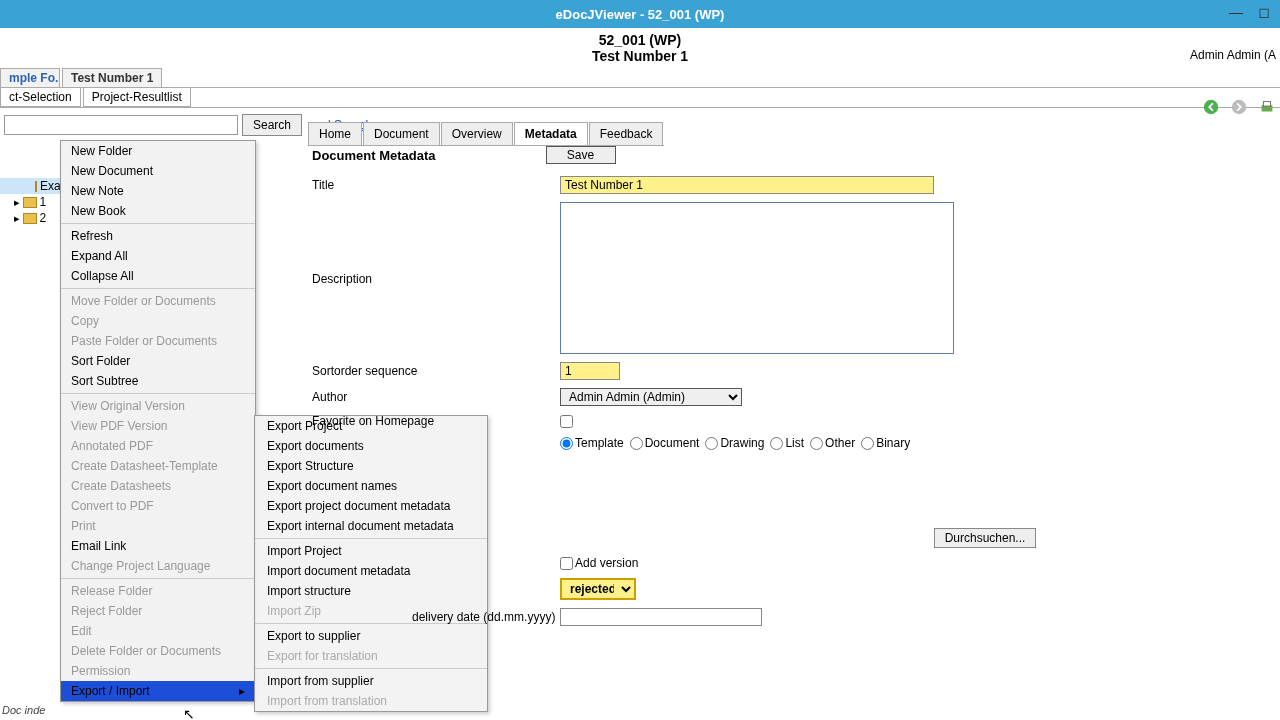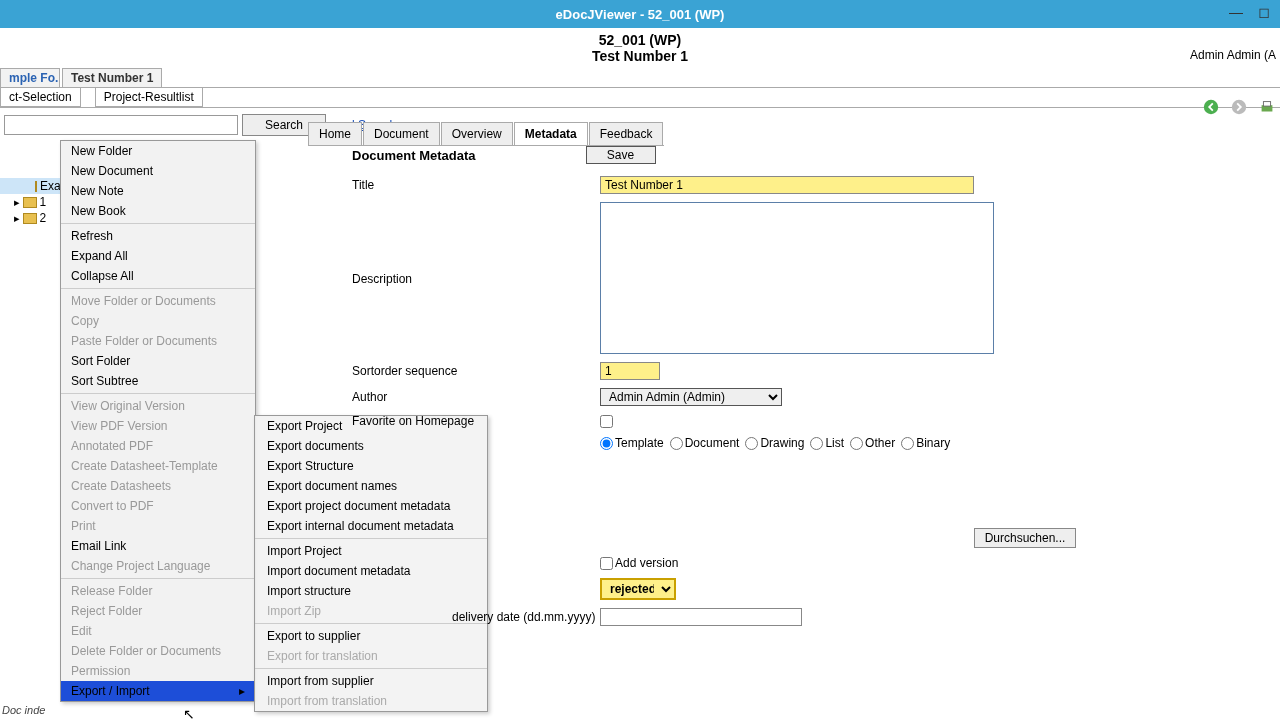--- a/index.html
+++ b/index.html
@@ -12,29 +12,29 @@
 
 .subtitle { text-align: center; padding: 4px 0; }
 .subtitle .line1 { font-weight: 700; font-size: 14px; }
 .subtitle .line2 { font-weight: 700; font-size: 14px; }
 .user-label { position: absolute; right: 4px; top: 48px; font-size: 12px; }
 
 .tabbar1 { display: flex; border-bottom: 1px solid #aaa; height: 20px; align-items: flex-end; }
 .tab1 { padding: 2px 8px; border: 1px solid #aaa; border-bottom: none; background: #f2f2f2; margin-right: 2px; font-size: 12px; cursor: pointer; font-weight: 700; color: #333; }
 .tab1.clipped { color: #2b63b3; max-width: 60px; white-space: nowrap; overflow: hidden; }
 
-.tabbar2 { display: flex; border-bottom: 1px solid #aaa; height: 20px; gap: 12px; }
+.tabbar2 { display: flex; border-bottom: 1px solid #aaa; height: 20px; }
 .tab2 { padding: 2px 8px; border: 1px solid #aaa; border-top: none; background: #fff; margin-right: 2px; font-size: 12px; cursor: pointer; }
 
 .toolbar-right { position: absolute; right: 4px; top: 98px; display: flex; gap: 10px; }
 .tool-icon { width: 18px; height: 18px; }
 
 .search-row { display: flex; align-items: center; gap: 4px; padding: 6px 4px; position: relative; }
 .search-input { width: 234px; height: 20px; border: 1px solid #999; padding: 0 4px; }
-.search-btn { height: 22px; padding: 0 22px; border: 1px solid #888; background: #eee; cursor: pointer; }
+.search-btn { height: 22px; padding: 0 10px; border: 1px solid #888; background: #eee; cursor: pointer; }
 .ext-search { color: #1a4fb8; text-decoration: underline; padding-left: 18px; cursor: pointer; }
 
 .tree-area { position: absolute; left: 0; top: 178px; width: 60px; }
 .tree-item { display: flex; align-items: center; gap: 3px; padding: 1px 2px; font-size: 11px; }
 .tree-item.sel { background: #cde5f8; padding-left: 35px; }
 .folder-icon { width: 14px; height: 11px; background: #e8c050; border: 1px solid #b08a20; }
 
 .context-menu { position: absolute; left: 60px; top: 140px; width: 196px; background: #f2f2f2; border: 1px solid #999; box-shadow: 2px 2px 4px rgba(0,0,0,0.2); }
 .menu-item { padding: 3px 10px; font-size: 12px; cursor: pointer; }
 .menu-item.hover { background: #1d4ed8; }
@@ -43,21 +43,21 @@
 .menu-item.arrow::after { content: "▸"; float: right; }
 
 .submenu { position: absolute; left: 254px; top: 415px; width: 234px; background: rgba(242,242,242,0.92); border: 1px solid #999; box-shadow: 2px 2px 4px rgba(0,0,0,0.2); }
 .sub-item { padding: 3px 12px; font-size: 12px; cursor: pointer; }
 .sub-item.disabled { color: #aaa; }
 
 .content-tabs { position: absolute; left: 308px; top: 122px; display: flex; border-bottom: 1px solid #aaa; }
 .ctab { padding: 4px 10px; border: 1px solid #aaa; border-bottom: none; background: #eee; margin-right: 1px; font-size: 12px; cursor: pointer; }
 .ctab.active { background: #fff; font-weight: 600; }
 
-.content-panel { position: absolute; left: 312px; top: 146px; right: 4px; margin-left: 40px; }
+.content-panel { position: absolute; left: 312px; top: 146px; right: 4px; }
 .panel-head { display: flex; align-items: center; gap: 110px; padding-bottom: 12px; }
 .panel-title { font-weight: 700; font-size: 13px; }
 .save-btn { width: 70px; height: 18px; border: 1px solid #555; background: #eee; font-size: 12px; cursor: pointer; }
 
 .form-row { display: flex; align-items: center; margin-bottom: 8px; }
 .form-label { width: 248px; font-size: 12px; }
 .title-input { width: 374px; height: 18px; background: #fef08a; border: 1px solid #888; padding: 0 4px; }
 .desc-textarea { width: 394px; height: 152px; border: 1px solid #5b7fa8; padding: 4px; resize: none; }
 .desc-row { align-items: flex-start; }
 .desc-row .form-label { padding-top: 70px; }

